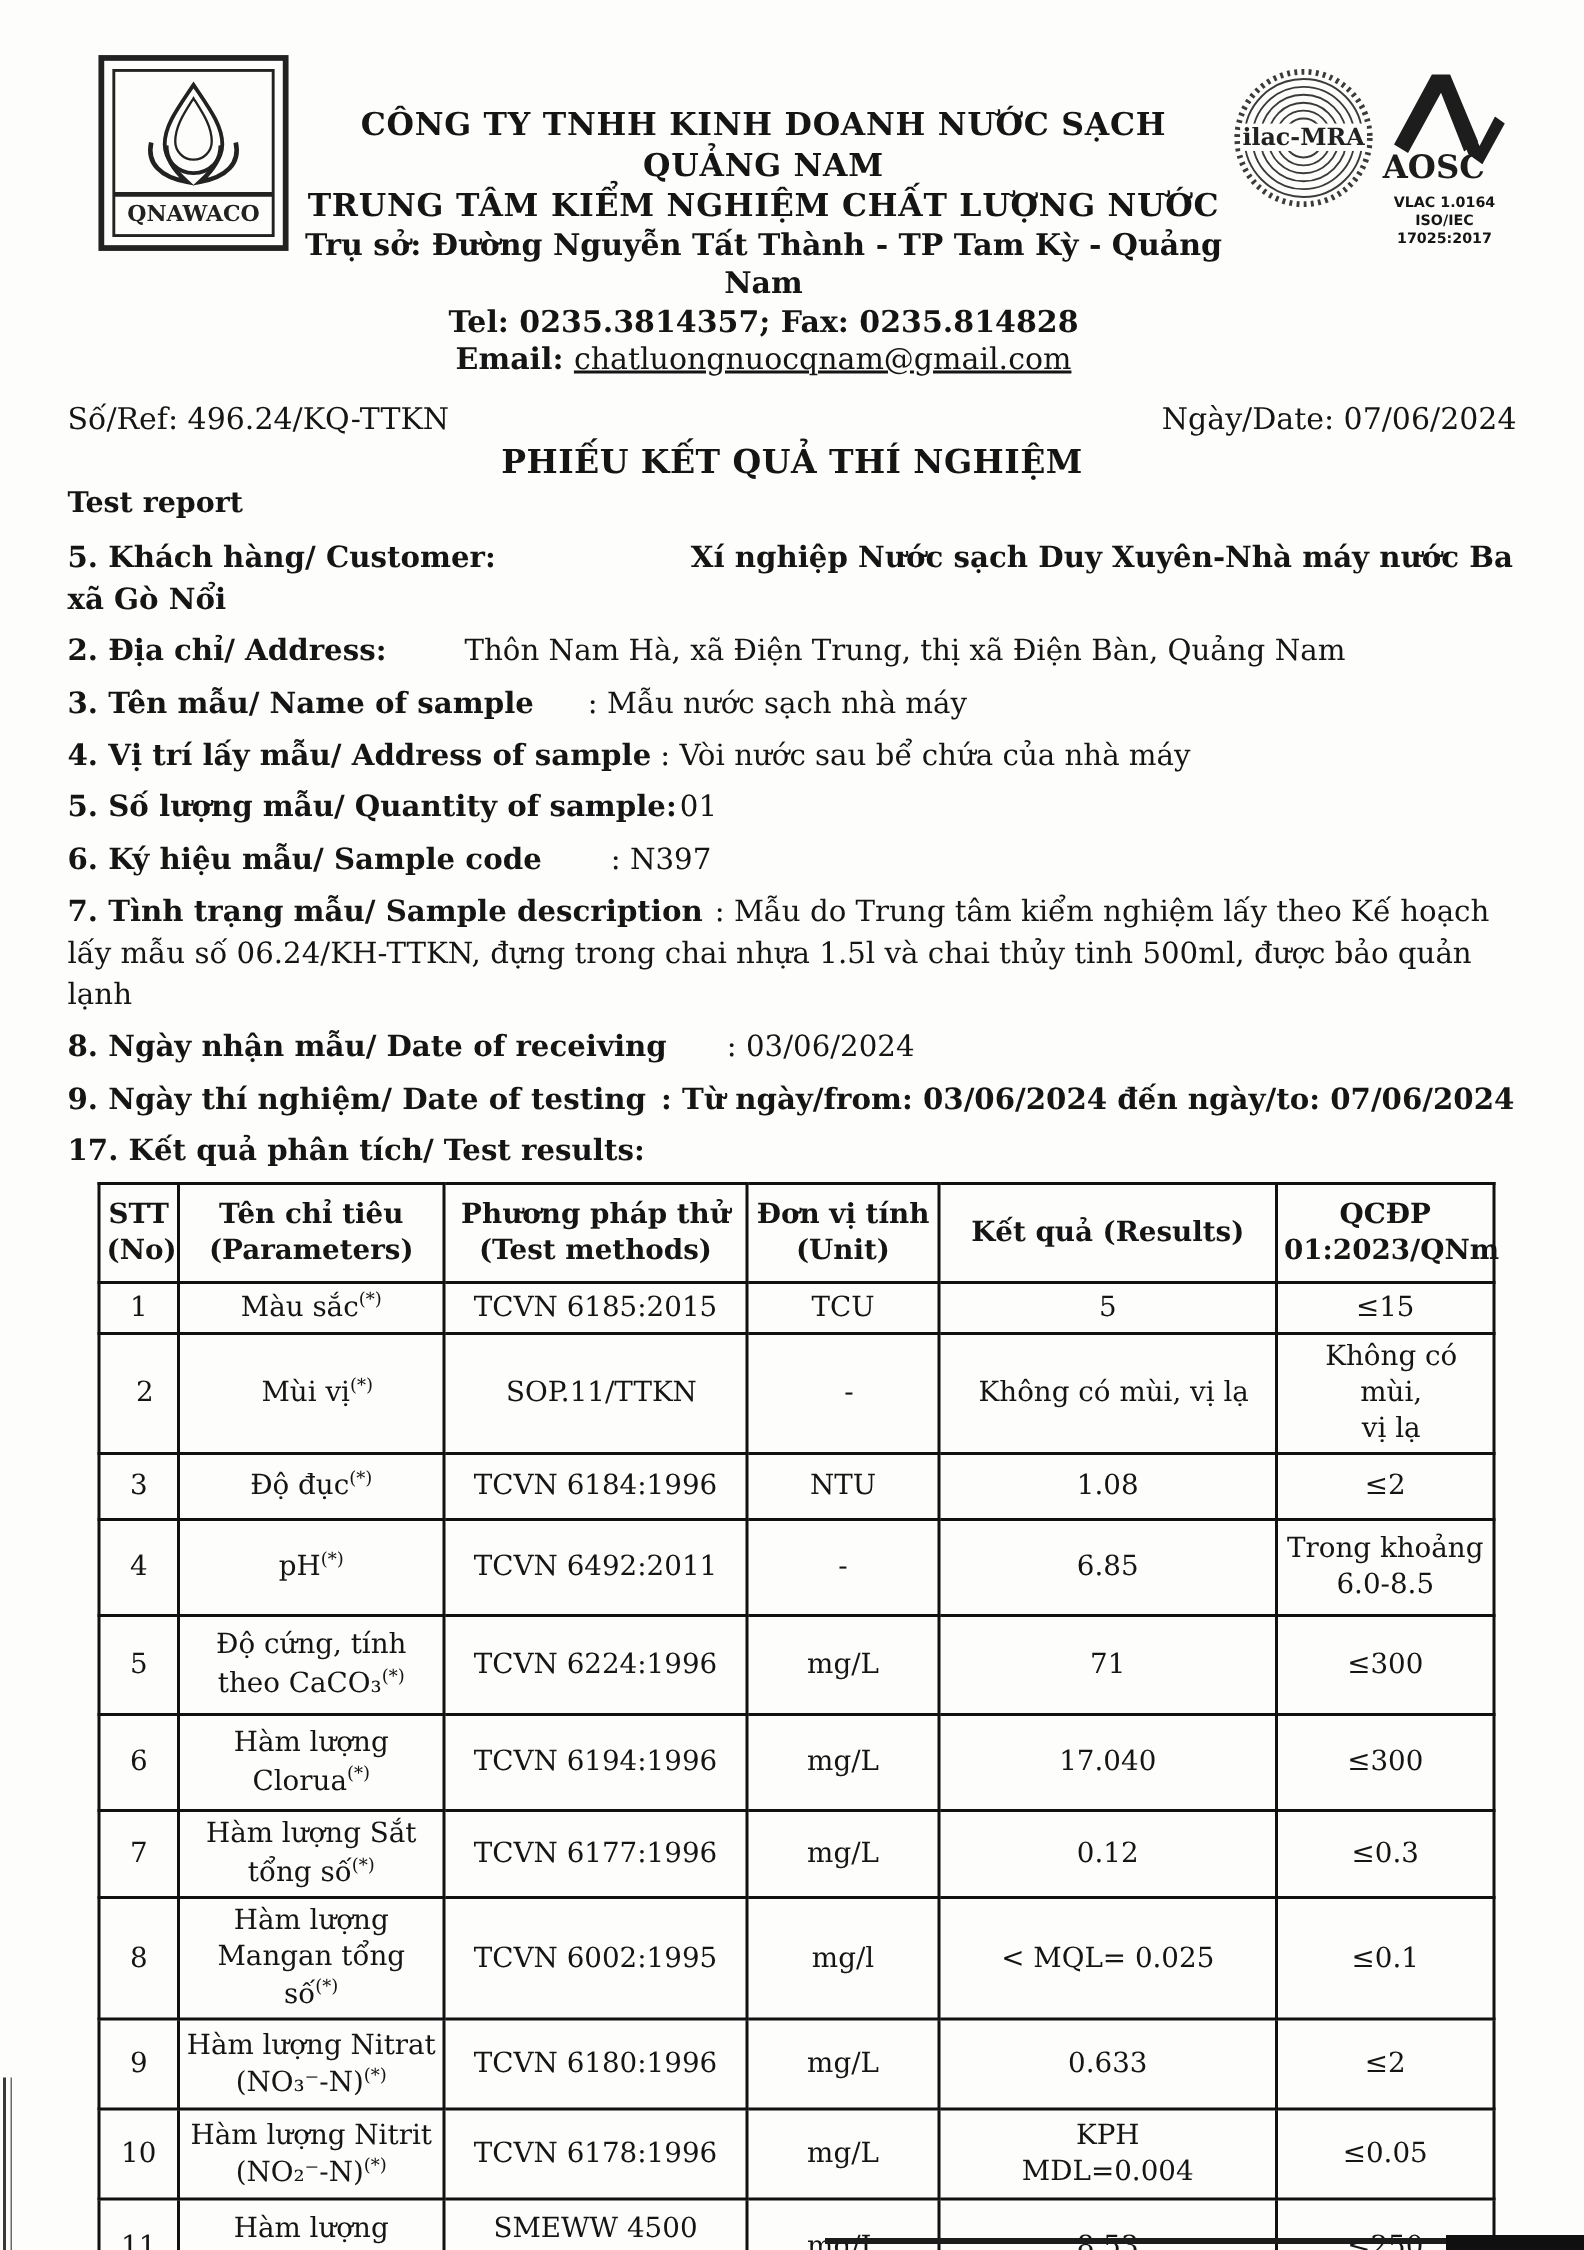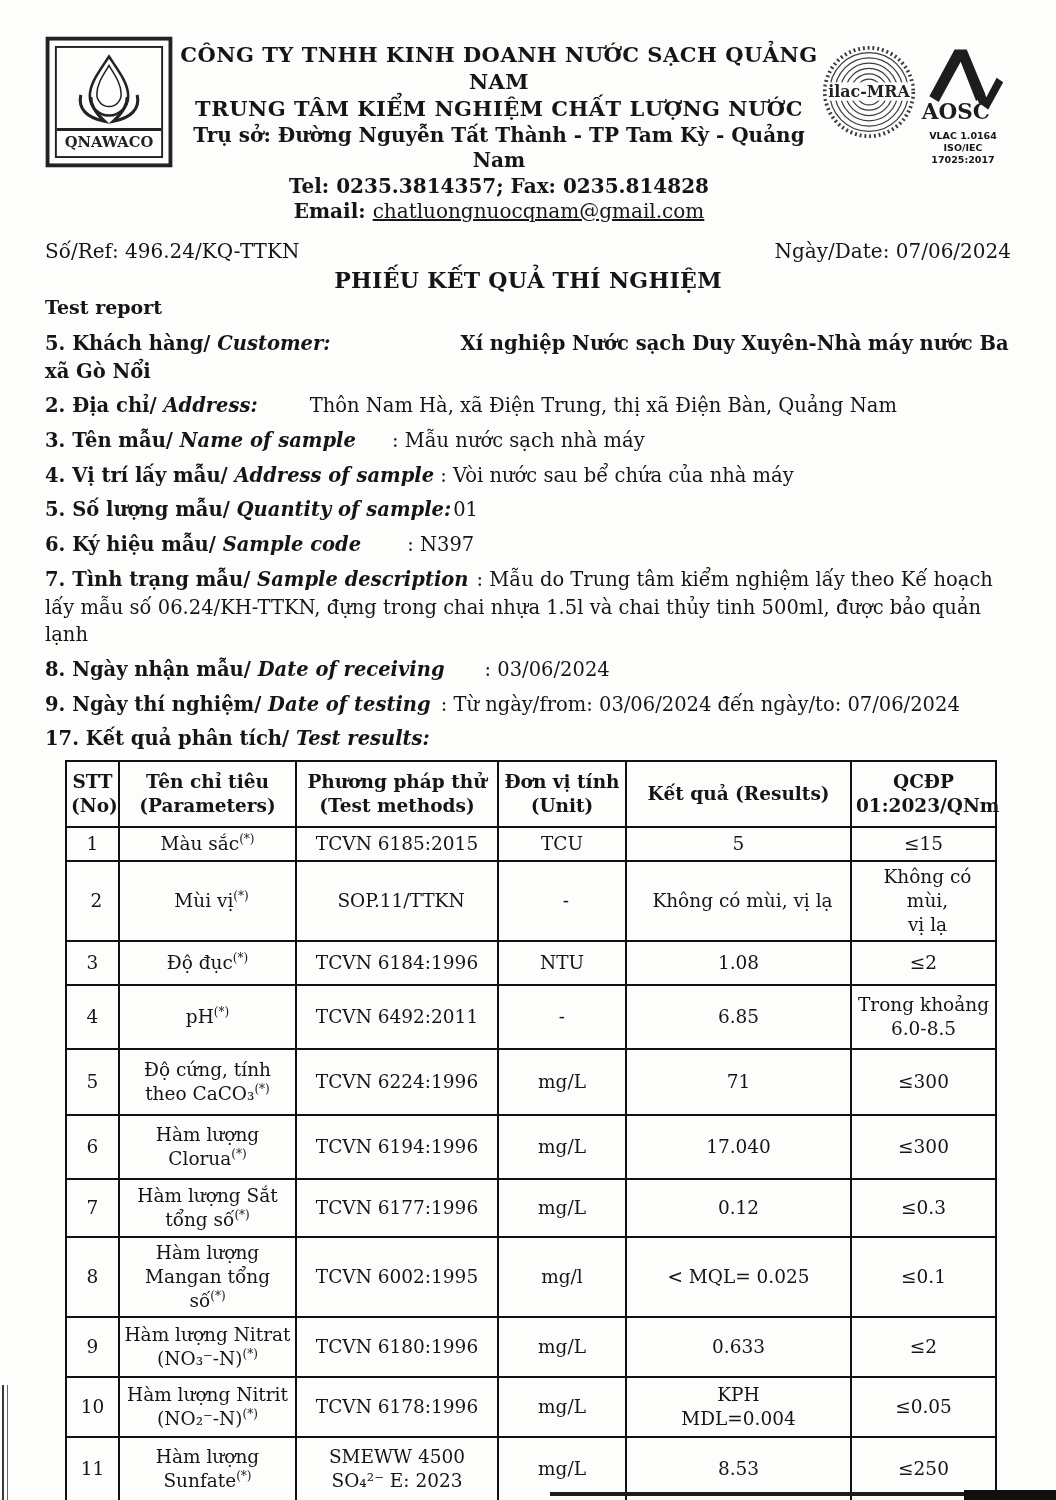--- a/index.html
+++ b/index.html
@@ -6,22 +6,22 @@
   html, body { width: 1056px; height: 1500px; background: #fdfdfc; overflow: hidden; }
   body {
     font-family: "DejaVu Serif", "Liberation Serif", serif;
     color: #151515;
     position: relative;
   }
   .page { padding: 36px 45px 0 45px; }
 
   
   .header { display: flex; align-items: flex-start; }
-  .logo-box { width: 132px; flex: 0 0 132px; }
-  .head-center { flex: 1 1 auto; text-align: center; padding-top: 6px; line-height: 1.28; }
+  .logo-box { width: 132px; flex: 0 0 132px; margin-left: 20px; }
+  .head-center { flex: 1 1 auto; text-align: center; padding-top: 6px; line-height: 1.28; margin-top: 28px; }
   .head-line1 { font-size: 21px; letter-spacing: 0.5px; font-weight: 600; }
   .head-line2 { font-size: 21px; font-weight: bold; letter-spacing: 0.5px; }
   .head-line3 { font-size: 20px; font-weight: bold; }
   .head-line4 { font-size: 20px; font-weight: bold; }
   .head-line5 { font-size: 20px; font-weight: bold; }
   .email-link { font-weight: normal; text-decoration: underline; }
   .certs { flex: 0 0 190px; display: flex; align-items: flex-start; padding-top: 8px; }
   .cert-ilac { width: 96px; height: 96px; }
   .cert-aosc-wrap { width: 92px; text-align: center; }
   .cert-aosc { width: 86px; height: 86px; display: block; margin: 0 auto; }
@@ -31,31 +31,31 @@
   .meta-row { display: flex; justify-content: space-between; margin-top: 14px; font-size: 20px; }
 
   
   .title { text-align: center; font-size: 22px; font-weight: bold; margin-top: 4px; letter-spacing: 0.3px; }
   .subtitle { text-align: left; font-size: 19px; font-weight: bold; margin-top: 3px; }
 
   
   .info-list { margin-top: 12px; font-size: 19.5px; line-height: 1.42; }
   .info-line { margin-bottom: 7px; }
   .info-label { font-weight: bold; }
-  .info-label-en { font-weight: bold; font-style: italic; }
+  .info-label-en { font-weight: bold; }
   .info-value { font-weight: normal; }
   .info-line:nth-child(1) .info-value { margin-left: 130px; font-weight: bold; }
   .info-line:nth-child(2) .info-value { margin-left: 52px; }
   .info-line:nth-child(3) .info-value { margin-left: 36px; }
   .info-line:nth-child(4) .info-value { margin-left: 6px; }
   .info-line:nth-child(5) .info-value { margin-left: 2px; }
   .info-line:nth-child(6) .info-value { margin-left: 46px; text-align: center; }
   .info-line:nth-child(7) .info-value { margin-left: 8px; }
   .info-line:nth-child(8) .info-value { margin-left: 40px; }
-  .info-line:nth-child(9) .info-value { margin-left: 10px; }
+  .info-line:nth-child(9) .info-value { margin-left: 10px; font-weight: bold; }
 
   
   table.results { border-collapse: collapse; table-layout: fixed; width: 930px; margin: 6px 0 0 20px; }
   table.results th, table.results td {
     border: 2px solid #111;
     text-align: center;
     vertical-align: middle;
     white-space: pre-line;
     padding: 3px 4px;
     font-size: 18.5px;

